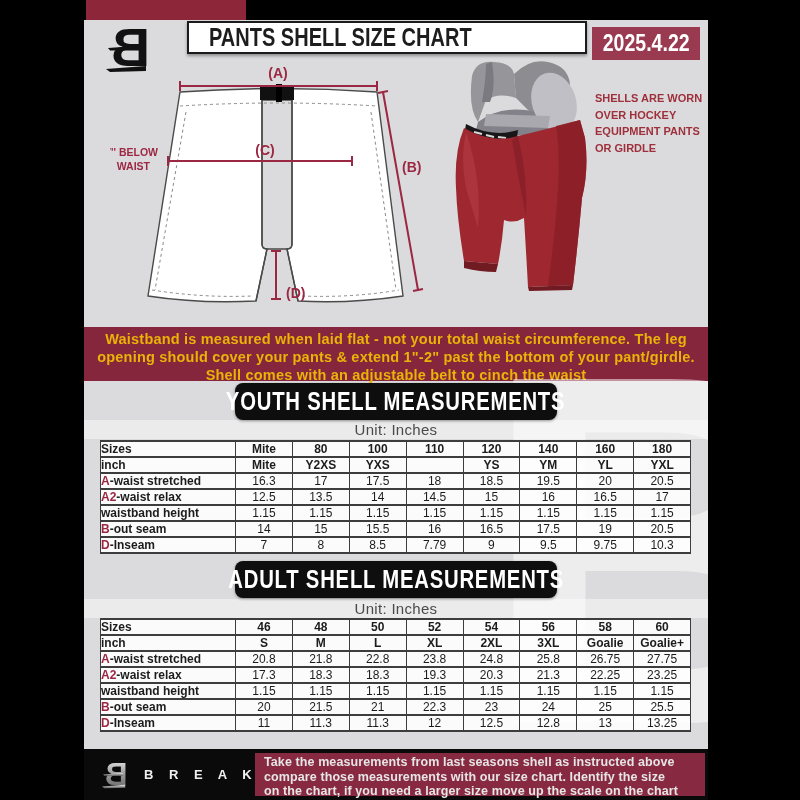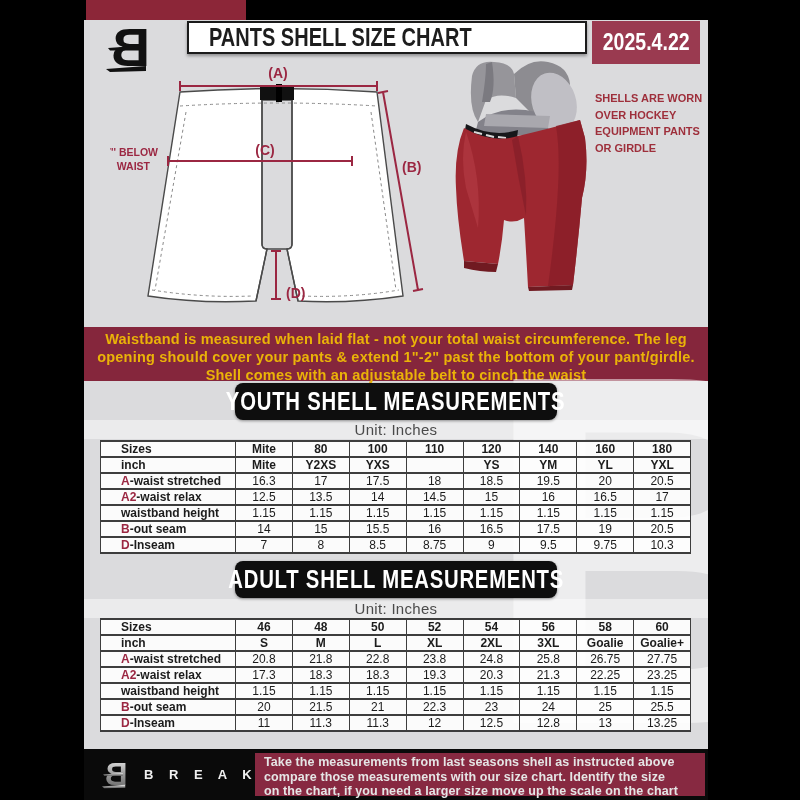--- a/index.html
+++ b/index.html
@@ -9,21 +9,21 @@
   .top-accent { position:absolute; left:86px; top:0; width:160px; height:21px; background:#8C2638; }
 
   .doc { position:absolute; left:84px; top:20px; width:624px; height:780px; background:#DBDBDD; overflow:hidden; }
 
   
   .logo-svg { position:absolute; left:22px; top:2px; }
   .title-box { position:absolute; left:103px; top:1px; width:400px; height:33px; background:#fff;
                border:2px solid #1b1b1b; box-shadow:0 2px 3px rgba(0,0,0,.35); display:flex; align-items:center; }
   .title-text { font-size:25px; color:#1d1d1d; font-weight:bold; display:inline-block;
                 transform:scaleX(.8); transform-origin:left center; margin-left:20px; white-space:nowrap; }
-  .date-box { position:absolute; left:508px; top:1px; width:108px; height:43px; background:#9A3A50;
+  .date-box { position:absolute; left:508px; top:7px; width:108px; height:33px; background:#9A3A50;
               display:flex; align-items:center; justify-content:center; }
   .date-text { font-size:23px; color:#fff; font-weight:bold; display:inline-block; transform:scaleX(.85); white-space:nowrap; }
 
   
   .diagram-svg { position:absolute; left:26px; top:40px; }
   .pants-svg { position:absolute; left:368px; top:38px; }
   .side-note { position:absolute; left:511px; top:70px; width:128px; font-size:11px; font-weight:bold;
                color:#9E2F3B; line-height:1.5; white-space:pre-line; }
 
   
@@ -47,21 +47,21 @@
 
   
   table.sizes { position:absolute; left:16px; width:591px; border-collapse:collapse; table-layout:fixed; z-index:2; }
   table.sizes.youth { top:420px; }
   table.sizes.adult { top:598px; }
   table.sizes td { background:rgba(255,255,255,.88); border-left:1.5px solid #3D3D3D; border-top:2.5px solid #3D3D3D;
                    height:14px; text-align:center; font-size:12px; color:#1c1c1c; padding:0; }
   table.sizes td:last-child { border-right:1.5px solid #3D3D3D; }
   table.sizes tr:last-child td { border-bottom:2.5px solid #3D3D3D; }
   table.sizes tr.hdr-row td { font-weight:bold; }
-  table.sizes td.lbl { text-align:left; padding-left:20px; font-weight:bold; }
+  table.sizes td.lbl { text-align:left; font-weight:bold; }
   table.sizes td.lbl .pfx { color:#9B2742; }
 
   .watermark { position:absolute; left:396px; top:330px; font-size:500px; line-height:.8; font-weight:bold;
                color:rgba(255,255,255,.5); z-index:1; pointer-events:none; }
 
   
   .footer { position:absolute; left:0; top:729px; width:624px; height:51px; background:#0A0A0A; z-index:5; }
   .footer-logo { position:absolute; left:18px; top:9px; }
   .brand-text { position:absolute; left:60px; top:18px; color:#F0F0F0; font-size:13px; font-weight:bold; letter-spacing:6px; }
   .footer-note { position:absolute; left:171px; top:4px; width:450px; height:43px; background:#872941;
@@ -249,21 +249,21 @@
           <td>16.5</td>
           <td>17.5</td>
           <td>19</td>
           <td>20.5</td>
         </tr>
         <tr>
           <td class="lbl"><span class="pfx">D</span><span>-Inseam</span></td>
           <td>7</td>
           <td>8</td>
           <td>8.5</td>
-          <td>8.75</td>
+          <td>7.79</td>
           <td>9</td>
           <td>9.5</td>
           <td>9.75</td>
           <td>10.3</td>
         </tr>
       </tbody>
   </table>
 
   <div class="section-box adult">
     <span class="section-text">ADULT SHELL MEASUREMENTS</span>

